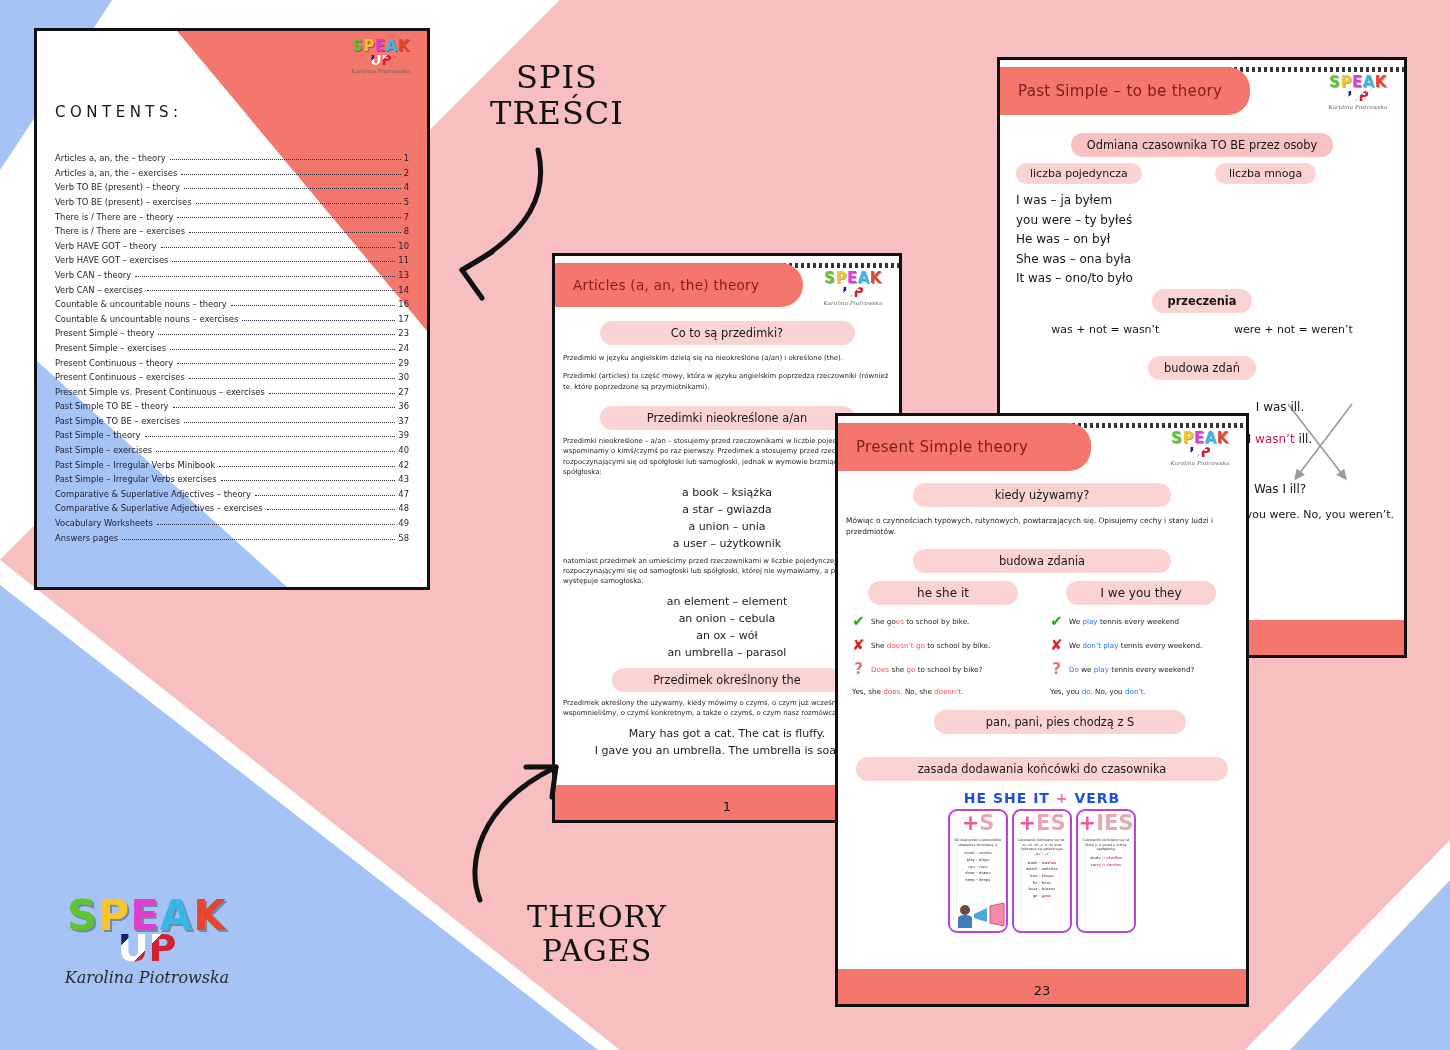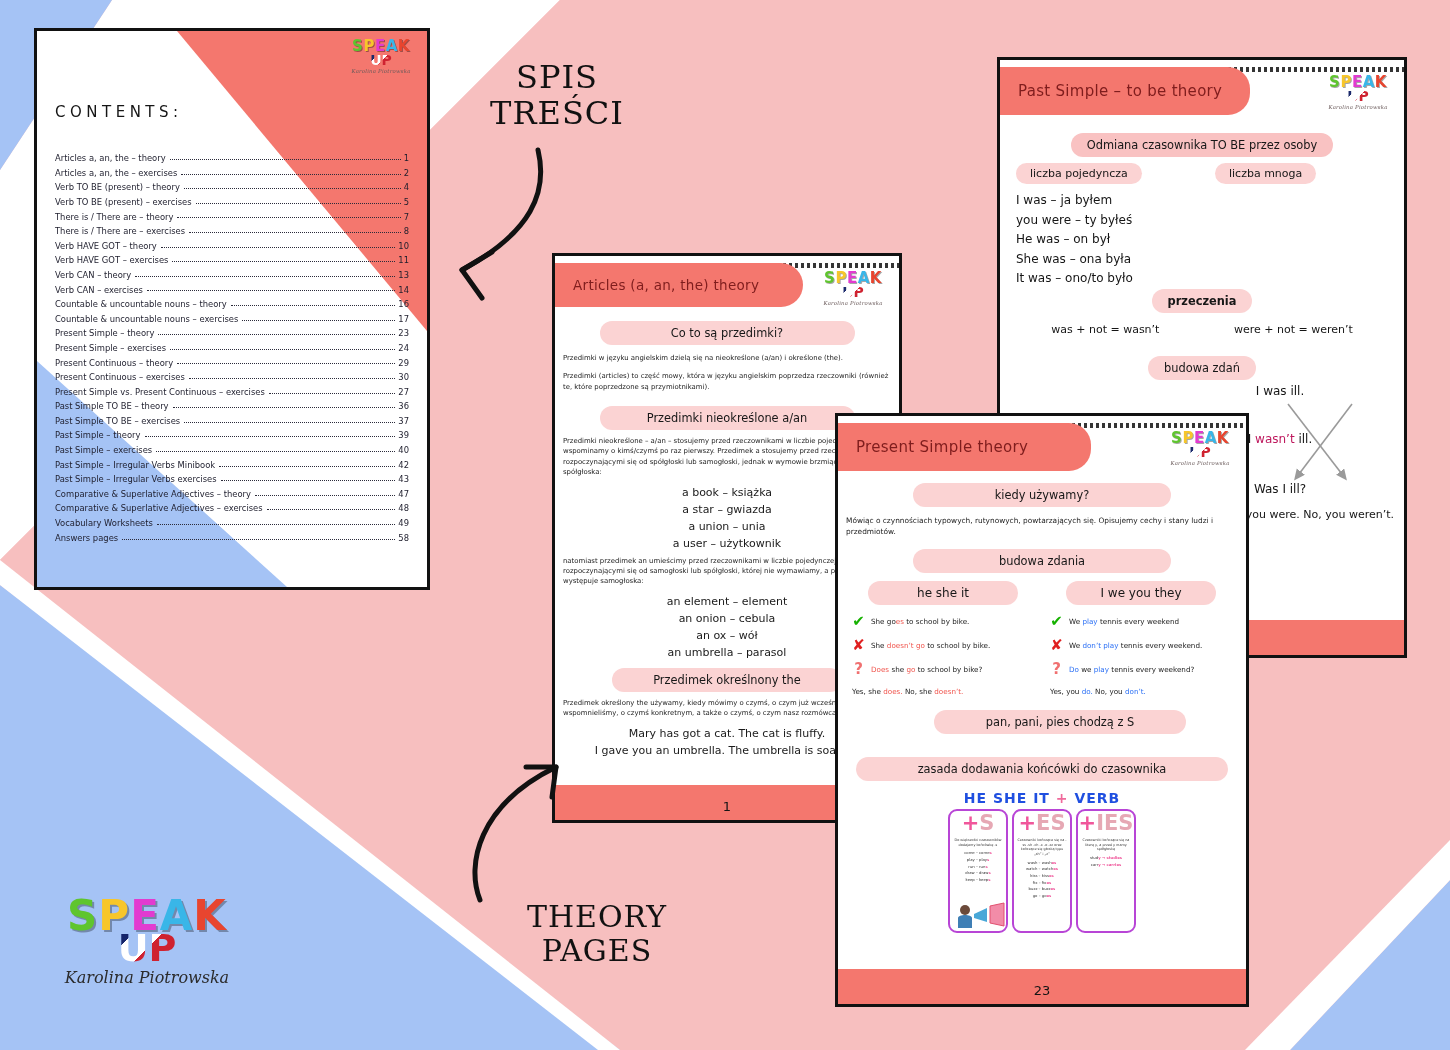--- a/index.html
+++ b/index.html
@@ -397,21 +397,21 @@
     <div class="cross-wrap">
       <svg width="410" height="118" viewBox="0 0 410 118" xmlns="http://www.w3.org/2000/svg">
         <defs>
           <marker id="ah" markerWidth="7" markerHeight="7" refX="5" refY="3.2" orient="auto">
             <path d="M0,0 L7,3.2 L0,6.4 z" fill="#9a9a9a"></path>
           </marker>
         </defs>
         <line x1="288" y1="22" x2="345" y2="96" stroke="#9a9a9a" stroke-width="1.6" marker-end="url(#ah)"></line>
         <line x1="352" y1="22" x2="296" y2="96" stroke="#9a9a9a" stroke-width="1.6" marker-end="url(#ah)"></line>
       </svg>
-      <div class="cross-line" style="top:2px;left:150px;width:260px;text-align:center;">I  was ill.</div>
+      <div class="cross-line" style="top:18px;left:150px;width:260px;text-align:center;">I  was ill.</div>
       <div class="cross-line" style="top:50px;left:150px;width:260px;text-align:center;">
         <span>I </span><span class="red" style="color:#be185d">wasn’t</span><span> ill.</span>
       </div>
       <div class="cross-line" style="top:100px;left:150px;width:260px;text-align:center;">Was   I    ill?</div>
     </div>
 
     <div style="text-align:right;padding-right:10px;margin-top:8px;font-family:'DejaVu Sans',sans-serif;font-size:11px;color:#151515;">Yes, you were.  No, you weren’t.</div>
 
     <div class="ws-footer"></div>
   </div>

